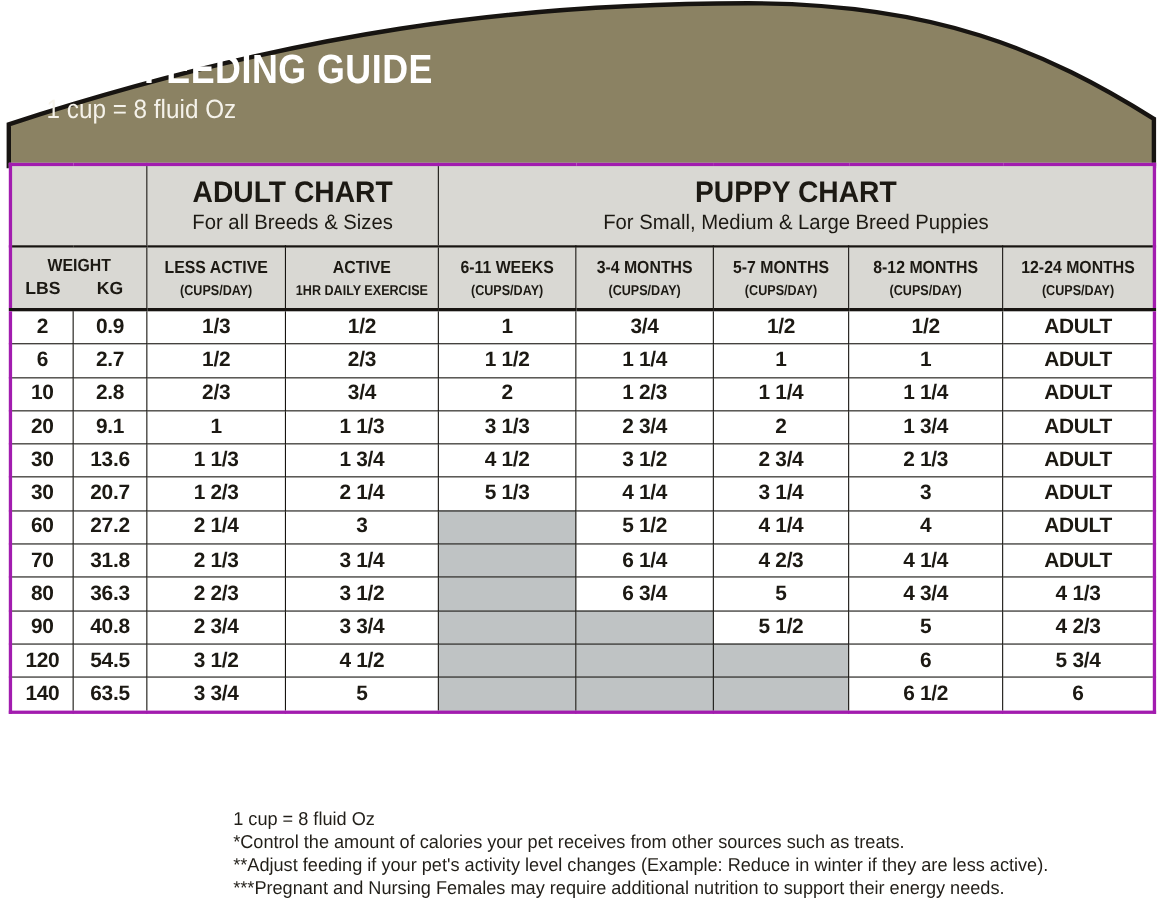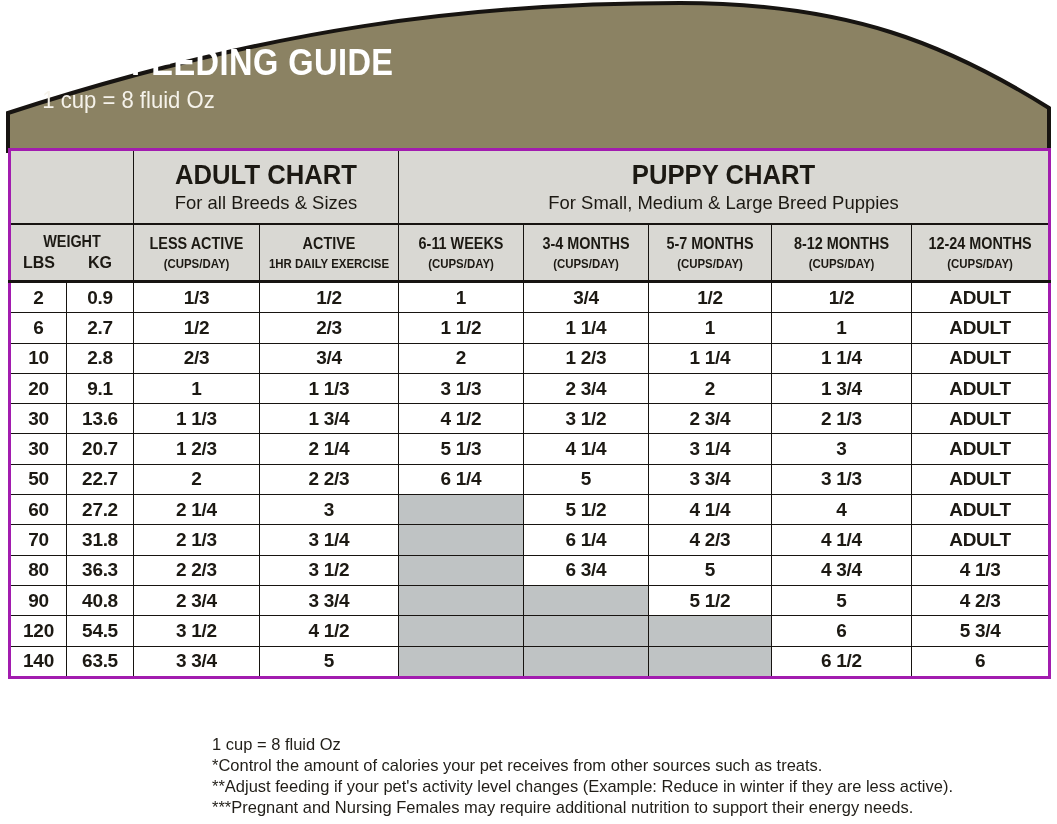--- a/index.html
+++ b/index.html
@@ -178,31 +178,20 @@
         <td class="kg">20.7</td>
         <td class="v0">1 2/3</td>
         <td class="v1">2 1/4</td>
         <td class="v2">5 1/3</td>
         <td class="v3">4 1/4</td>
         <td class="v4">3 1/4</td>
         <td class="v5">3</td>
         <td class="v6">ADULT</td>
       </tr>
       <tr>
-        <td class="lbs">50</td>
-        <td class="kg">22.7</td>
-        <td class="v0">2</td>
-        <td class="v1">2 2/3</td>
-        <td class="v2">6 1/4</td>
-        <td class="v3">5</td>
-        <td class="v4">3 3/4</td>
-        <td class="v5">3 1/3</td>
-        <td class="v6">ADULT</td>
-      </tr>
-      <tr>
         <td class="lbs">60</td>
         <td class="kg">27.2</td>
         <td class="v0">2 1/4</td>
         <td class="v1">3</td>
         <td class="v2 blocked"></td>
         <td class="v3">5 1/2</td>
         <td class="v4">4 1/4</td>
         <td class="v5">4</td>
         <td class="v6">ADULT</td>
       </tr>

